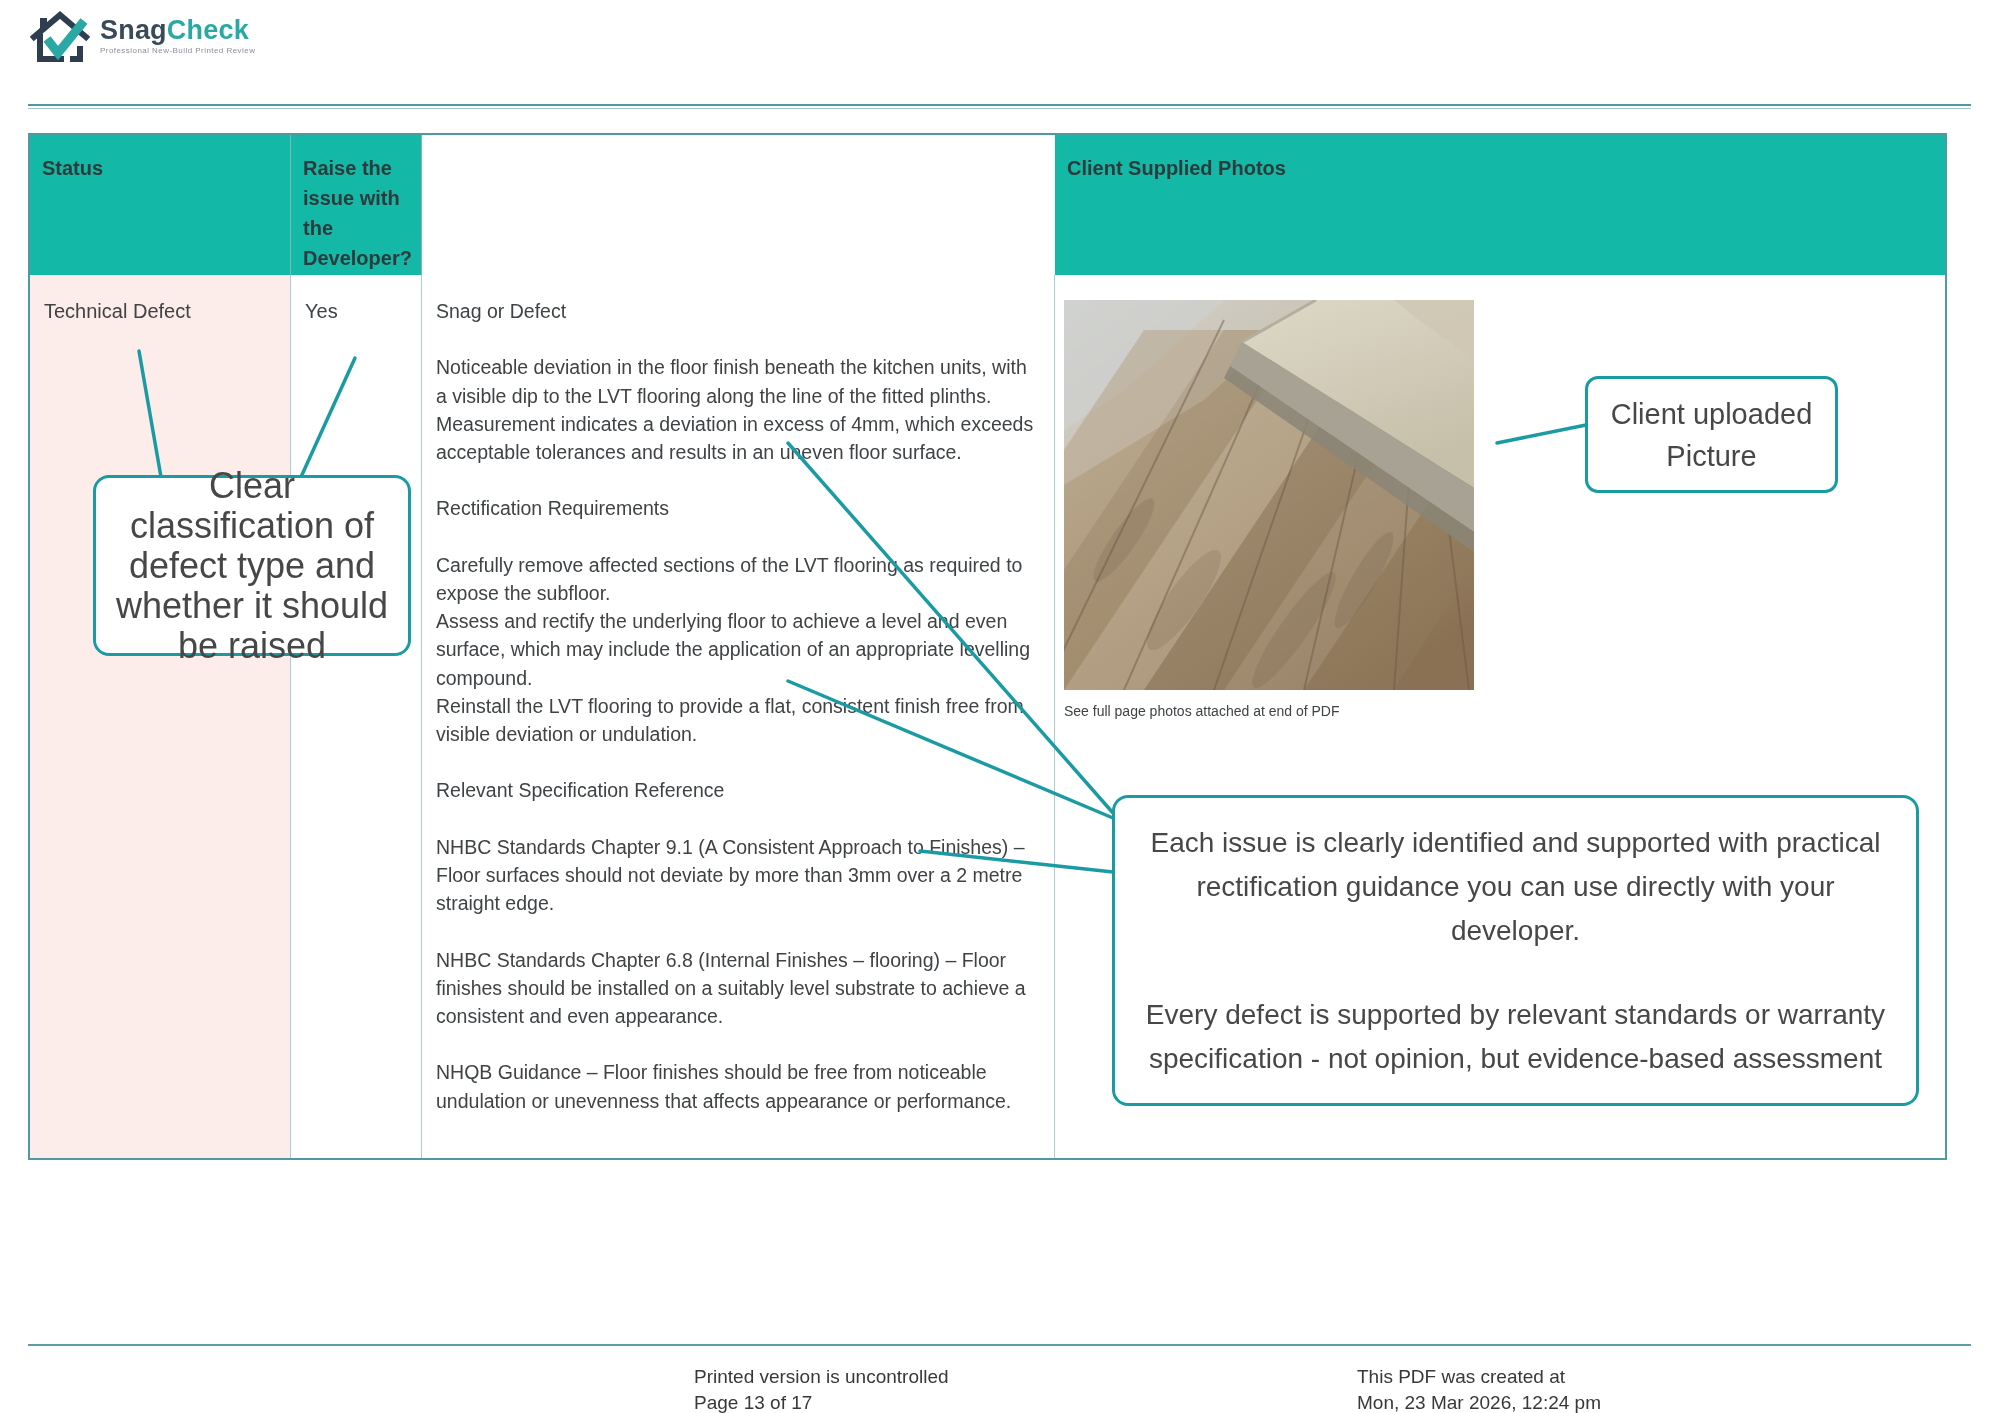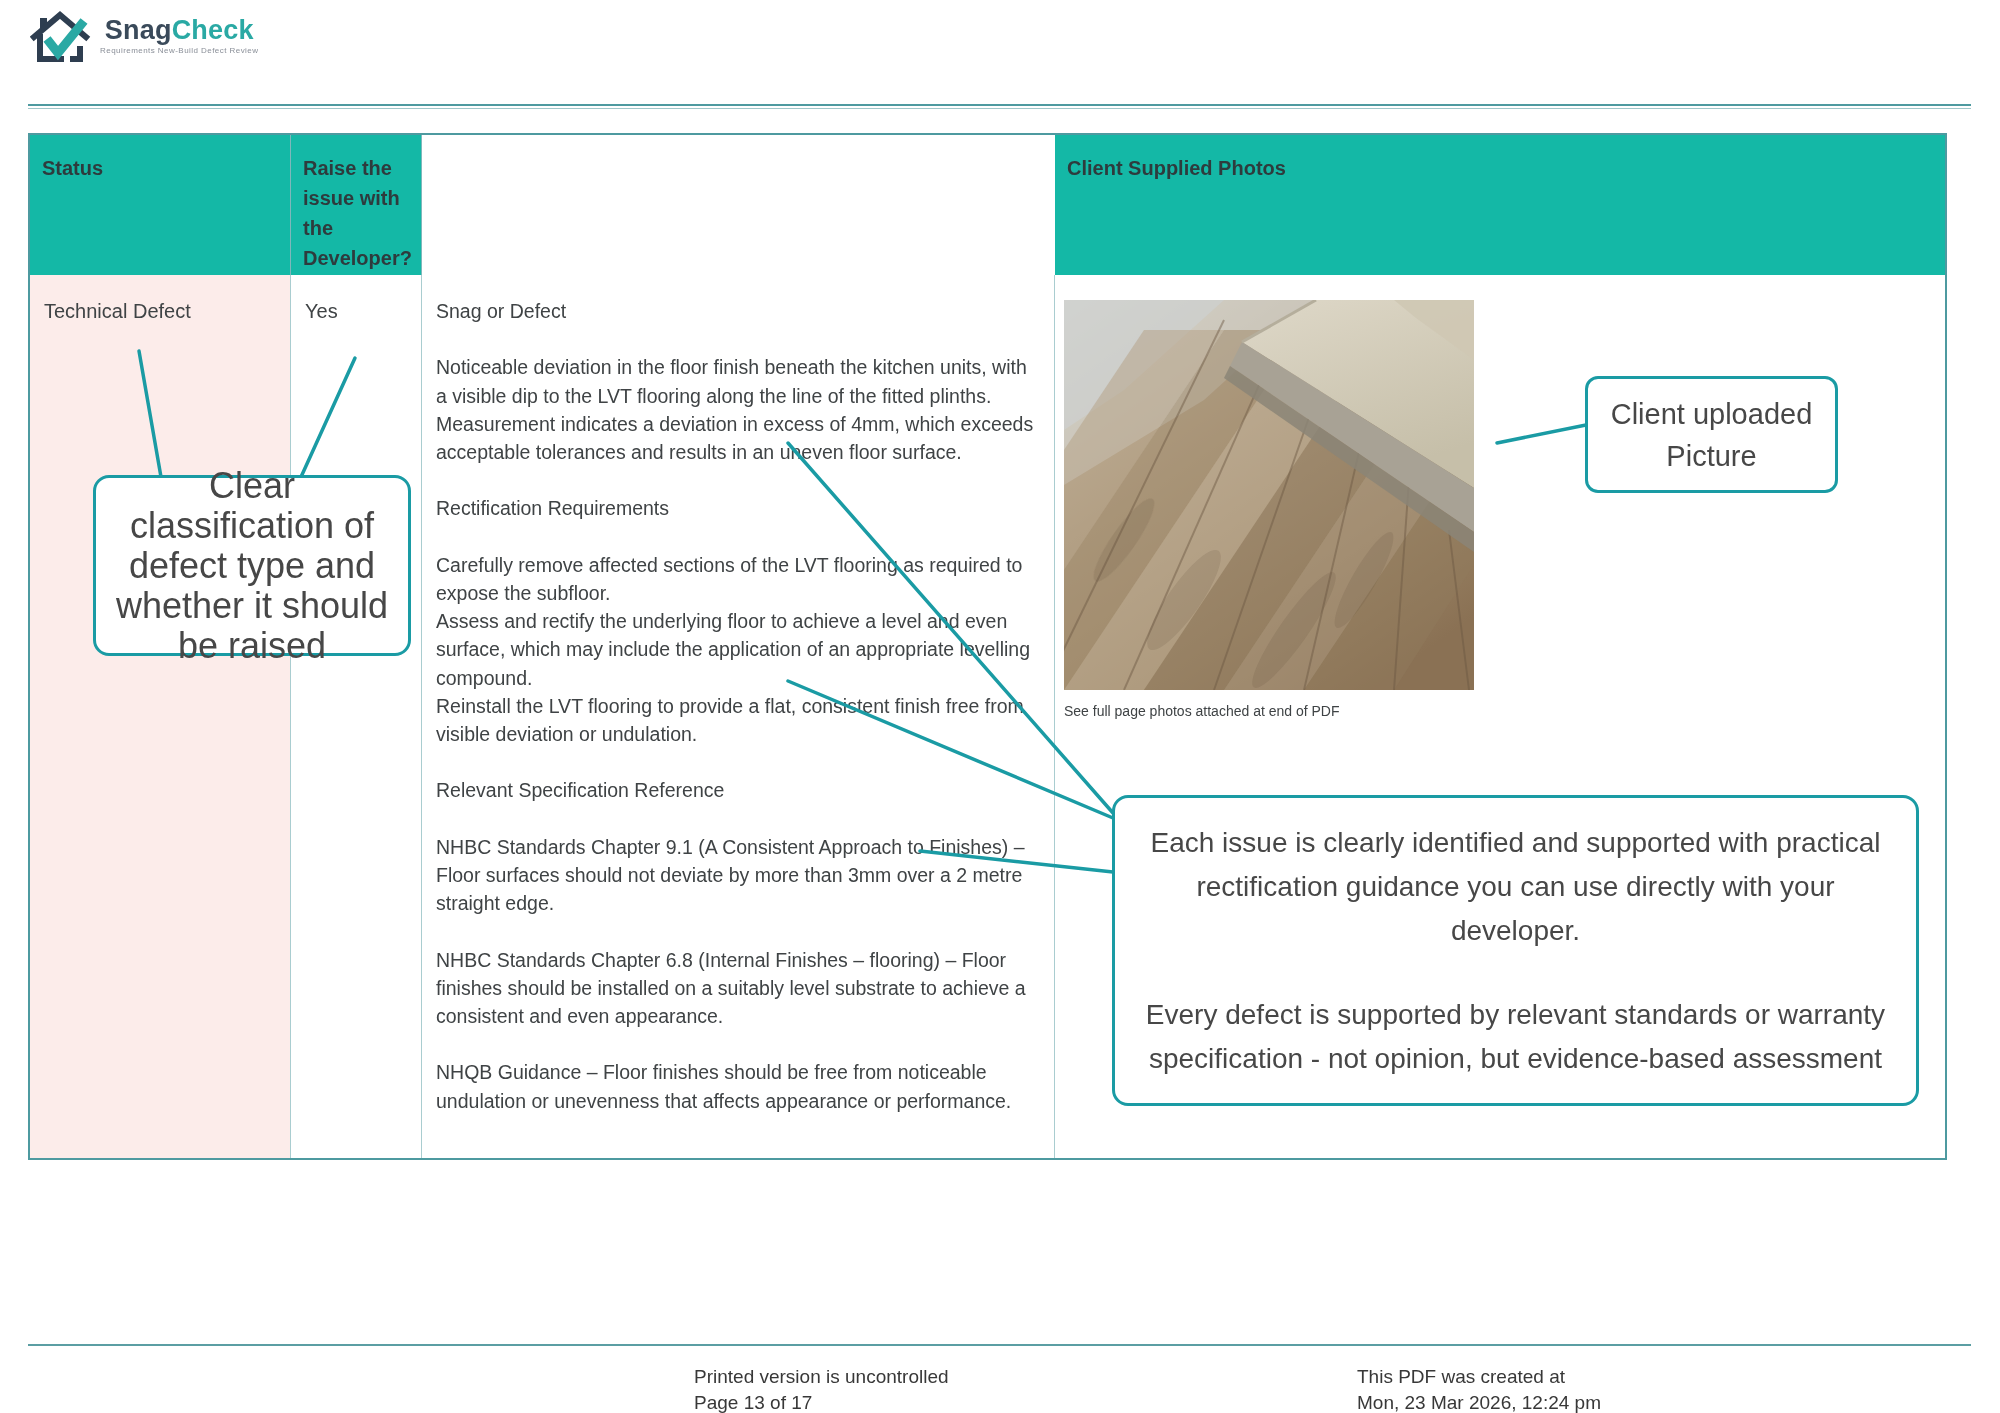--- a/index.html
+++ b/index.html
@@ -2,21 +2,21 @@
 <html><head>
 <meta charset="utf-8">
 <style>
   html,body{margin:0;padding:0;background:#ffffff;}
   .page{
     position:relative;width:2000px;height:1413px;background:#ffffff;overflow:hidden;
     font-family:"Liberation Sans","DejaVu Sans",sans-serif;color:#3f4345;
   }
   
   .logo{position:absolute;left:30px;top:10px;display:flex;align-items:flex-start;gap:8px;}
-  .logo-text{display:flex;flex-direction:column;margin-top:6px;text-align:center;}
+  .logo-text{display:flex;flex-direction:column;margin-top:6px;}
   .logo-name{font-size:27px;font-weight:bold;letter-spacing:.2px;line-height:28px;}
   .logo-name .nm1{color:#3a4a5a;}
   .logo-name .nm2{color:#2aa9a4;}
   .logo-tagline{font-size:8px;color:#8a8f98;letter-spacing:.45px;margin-top:2px;}
   
   .rule{position:absolute;left:28px;width:1943px;}
   .top-rule{top:104px;height:2px;border-top:2px solid #4e9aa0;border-bottom:1px solid #9fc6c9;}
   .footer-rule{top:1344px;height:0;border-top:2px solid #5b9ea3;}
   
   .tbl{position:absolute;left:28px;top:133px;width:1919px;height:1027px;border:2px solid #4e9aa0;box-sizing:border-box;}
@@ -58,21 +58,21 @@
   <div class="logo">
     <svg width="62" height="52" viewBox="0 0 62 52">
       <rect x="10" y="8" width="7" height="12" fill="#2e3e50"></rect>
       <path d="M4 27 L30 5 L56 27" fill="none" stroke="#2e3e50" stroke-width="6" stroke-linecap="square"></path>
       <path d="M10 24 L10 49 L34 49" fill="none" stroke="#2e3e50" stroke-width="6"></path>
       <path d="M17 29 L28 43 L54 11" fill="none" stroke="#2aa9a4" stroke-width="9" stroke-linecap="butt"></path>
       <path d="M40 49 L50 49 L50 36" fill="none" stroke="#2e3e50" stroke-width="6"></path>
     </svg>
     <div class="logo-text">
       <div class="logo-name"><span class="nm1">Snag</span><span class="nm2">Check</span></div>
-      <div class="logo-tagline">Requirements New-Build Defect Review</div>
+      <div class="logo-tagline">Professional New-Build Printed Review</div>
     </div>
   </div>
 
   <div class="rule top-rule"></div>
   <div class="rule footer-rule"></div>
 
   <div class="tbl">
     <div class="hcell c1">Status</div>
     <div class="hcell c2">Raise the issue with the Developer?</div>
     <div class="hcell c4">Client Supplied Photos</div>

